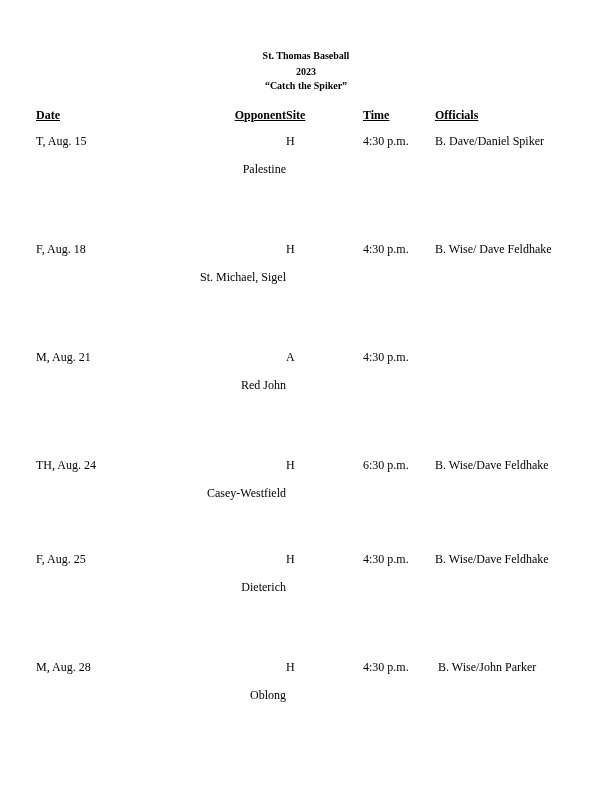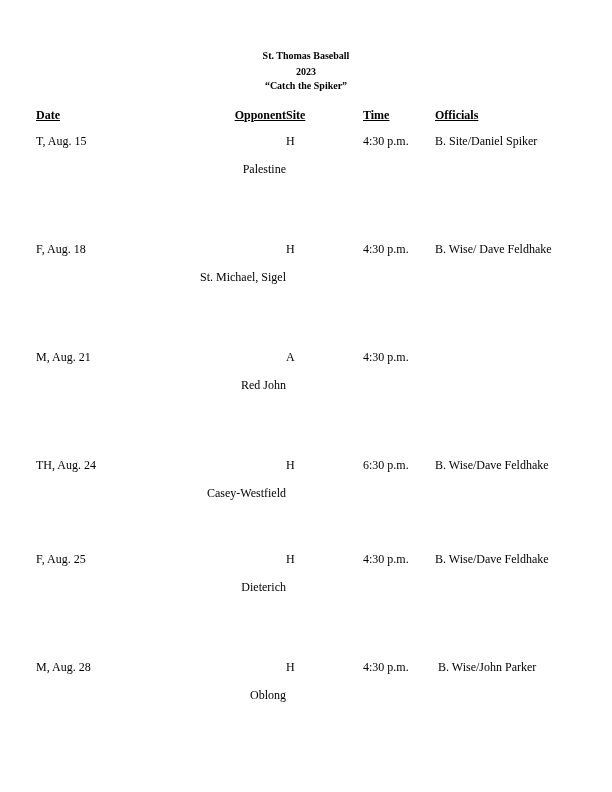--- a/index.html
+++ b/index.html
@@ -88,21 +88,21 @@
 
     <div id="rows-container">
       <div class="row">
         <div class="cell c-date">T, Aug. 15</div>
         <div class="cell c-opp">
           <div>Palestine</div>
           
         </div>
         <div class="cell c-site">H</div>
         <div class="cell c-time">4:30 p.m.</div>
-        <div class="cell c-off">B. Site/Daniel Spiker</div>
+        <div class="cell c-off">B. Dave/Daniel Spiker</div>
       </div>
 
       <div class="row">
         <div class="cell c-date">F, Aug. 18</div>
         <div class="cell c-opp">
           <div>St. Michael, Sigel</div>
           
         </div>
         <div class="cell c-site">H</div>
         <div class="cell c-time">4:30 p.m.</div>

